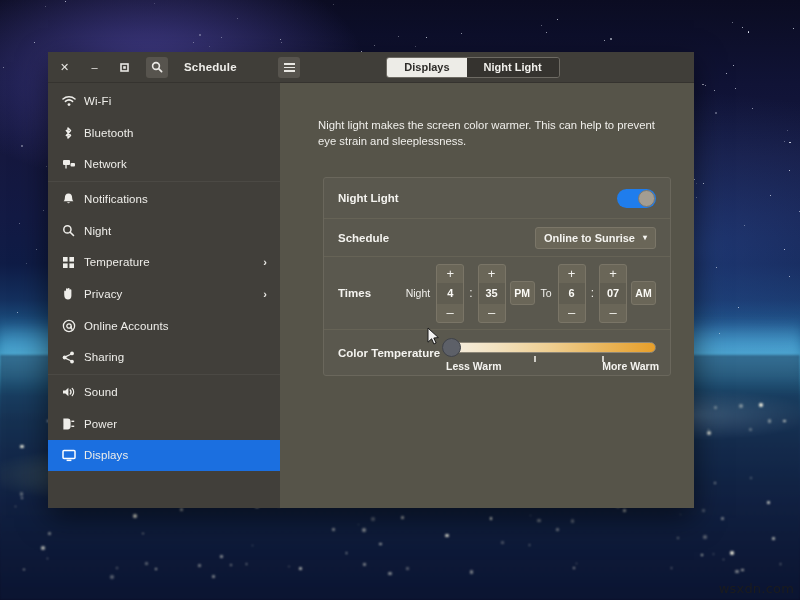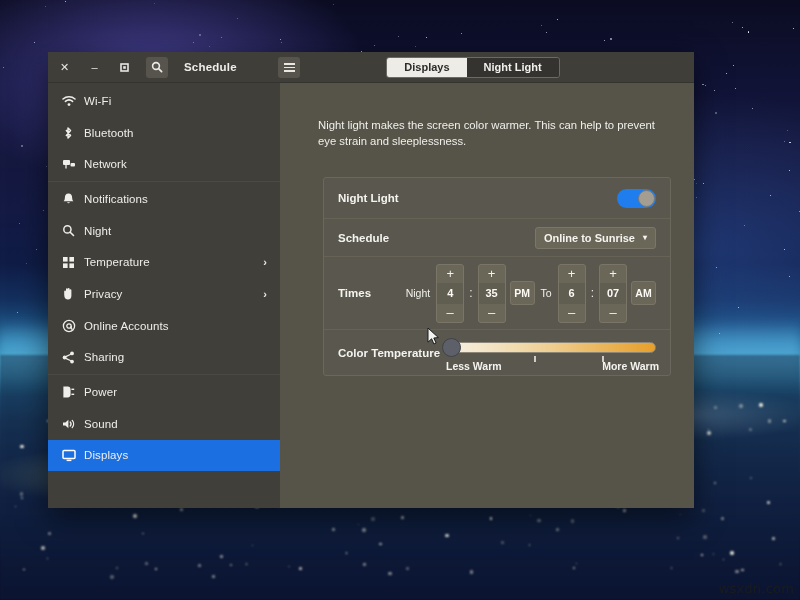--- a/index.html
+++ b/index.html
@@ -645,38 +645,38 @@
                 <line x1="3.8" y1="5.6" x2="8.8" y2="3.2" stroke="#efeeea" stroke-width="1.2"></line>
                 <line x1="3.8" y1="7.4" x2="8.8" y2="9.8" stroke="#efeeea" stroke-width="1.2"></line>
               </svg>
           </span>
           <span class="slabel">Sharing</span>
         </div>
         <div class="side-sep"></div>
 
         <div class="side-item">
           <span class="sico">
+            <svg width="14" height="12" viewBox="0 0 14 12">
+                <path d="M1 4.4 L3.4 4.4 L6.4 1.8 L6.4 10.2 L3.4 7.6 L1 7.6 Z" fill="#efeeea"></path>
+                <path d="M8.2 4 A3 3 0 0 1 8.2 8" fill="none" stroke="#efeeea" stroke-width="1.3" stroke-linecap="round"></path>
+                <path d="M10.2 2.4 A5.4 5.4 0 0 1 10.2 9.6" fill="none" stroke="#efeeea" stroke-width="1.3" stroke-linecap="round"></path>
+              </svg>
+          </span>
+          <span class="slabel">Sound</span>
+        </div>
+
+        <div class="side-item">
+          <span class="sico">
             <svg width="13" height="14" viewBox="0 0 13 14">
                 <path d="M1.4 1.6 L1.4 12.4 L5.6 12.4 Q8.6 12.4 8.6 9 L8.6 5 Q8.6 1.6 5.6 1.6 Z" fill="#efeeea"></path>
                 <rect x="9.4" y="3.6" width="2.8" height="1.4" fill="#efeeea"></rect>
                 <rect x="9.4" y="8.6" width="2.8" height="1.4" fill="#efeeea"></rect>
               </svg>
           </span>
           <span class="slabel">Power</span>
-        </div>
-
-        <div class="side-item">
-          <span class="sico">
-            <svg width="14" height="12" viewBox="0 0 14 12">
-                <path d="M1 4.4 L3.4 4.4 L6.4 1.8 L6.4 10.2 L3.4 7.6 L1 7.6 Z" fill="#efeeea"></path>
-                <path d="M8.2 4 A3 3 0 0 1 8.2 8" fill="none" stroke="#efeeea" stroke-width="1.3" stroke-linecap="round"></path>
-                <path d="M10.2 2.4 A5.4 5.4 0 0 1 10.2 9.6" fill="none" stroke="#efeeea" stroke-width="1.3" stroke-linecap="round"></path>
-              </svg>
-          </span>
-          <span class="slabel">Sound</span>
         </div>
 
         <div class="side-item selected">
           <span class="sico">
             <svg width="14" height="13" viewBox="0 0 14 13">
                 <rect x="1" y="1.4" width="12" height="8.2" rx="1" fill="none" stroke="#ffffff" stroke-width="1.5"></rect>
                 <rect x="4.6" y="10.6" width="4.8" height="1.5" fill="#ffffff"></rect>
               </svg>
           </span>
           <span class="slabel">Displays</span>

